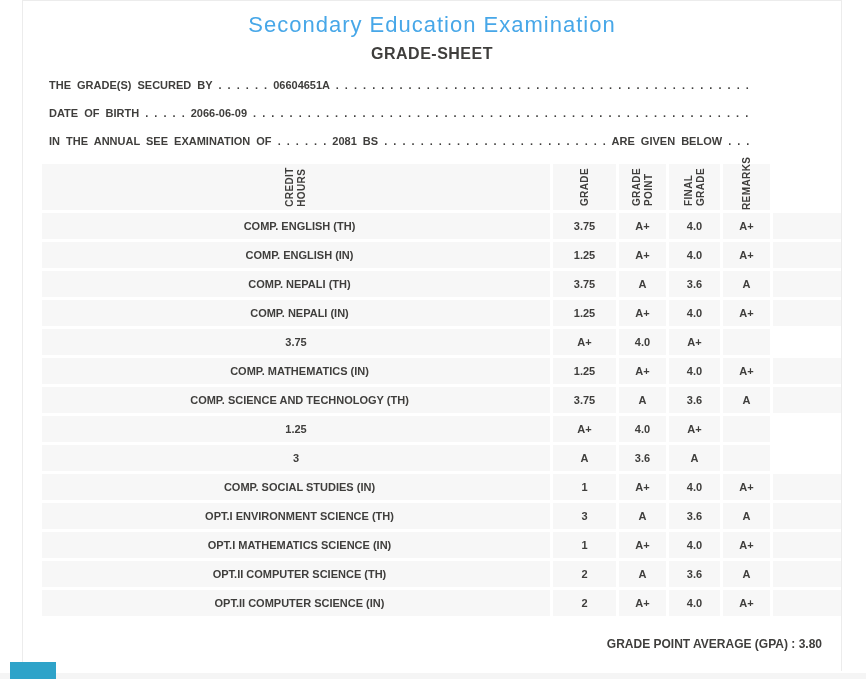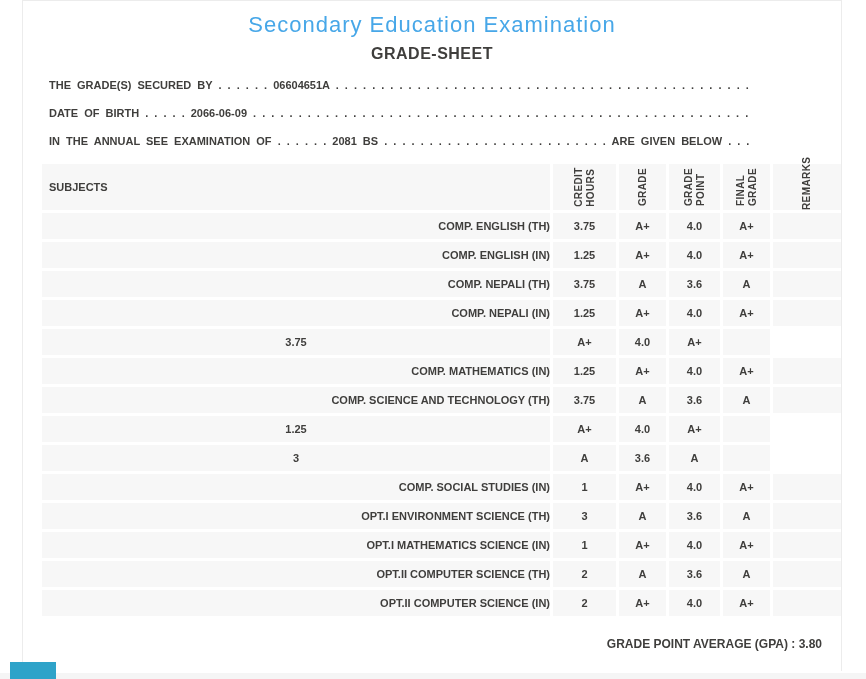--- a/index.html
+++ b/index.html
@@ -42,21 +42,21 @@
   .thead>div+div,.trow>div+div{border-left:3px solid #fff;}
   .subjects-h{line-height:46px;padding-left:7px;}
   .vcell{position:relative;}
   .vtext{
     position:absolute;left:50%;top:50%;
     transform:translate(-50%,-50%) rotate(180deg);
     writing-mode:vertical-rl;max-height:46px;line-height:1.2;
     font-size:10px;font-weight:bold;letter-spacing:.4px;white-space:normal;
   }
   .trow{display:flex;height:26px;margin-bottom:3px;line-height:26px;}
-  .trow .subj{padding-left:7px;text-align:right;}
+  .trow .subj{padding-left:7px;text-align:center;}
   .trow .num{text-align:center;}
   .gpa-band{
     margin-left:19px;width:799px;height:54px;padding:18px 19px 0 0;
     text-align:right;font-size:12px;font-weight:bold;background:#fff;
   }
   .footer-strip{
     position:absolute;left:0;top:673px;width:866px;height:6px;background:#f5f5f5;
   }
   .accent-bar{
     position:absolute;left:10px;top:662px;width:46px;height:17px;
@@ -71,21 +71,20 @@
   <div class="subtitle">GRADE-SHEET</div>
 
   <div class="info">
     <div class="info-line clip">THE GRADE(S) SECURED BY . . . . . . 06604651A . . . . . . . . . . . . . . . . . . . . . . . . . . . . . . . . . . . . . . . . . . . . . . . . . . . . . . .</div>
     <div class="info-line clip">DATE OF BIRTH . . . . . 2066-06-09 . . . . . . . . . . . . . . . . . . . . . . . . . . . . . . . . . . . . . . . . . . . . . . . . . . . . . . . . . .</div>
     <div class="info-line">IN THE ANNUAL SEE EXAMINATION OF . . . . . . 2081 BS . . . . . . . . . . . . . . . . . . . . . . . . . ARE GIVEN BELOW . . .</div>
   </div>
 
   <div class="gtable">
     <div class="thead">
-      <div class="subjects-h">SUBJECTS</div>
       <div class="vcell">
           <span class="vtext">CREDIT HOURS</span>
         </div>
       <div class="vcell">
           <span class="vtext">GRADE</span>
         </div>
       <div class="vcell">
           <span class="vtext">GRADE POINT</span>
         </div>
       <div class="vcell">

